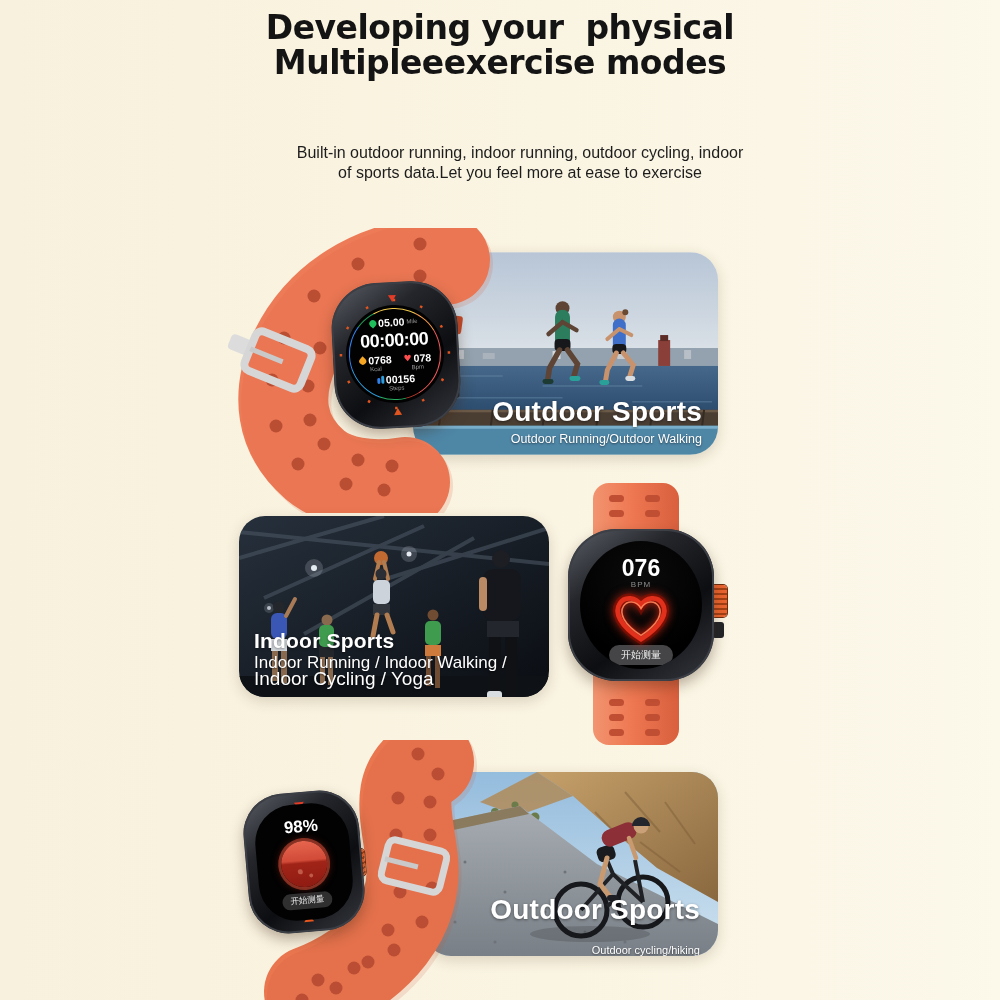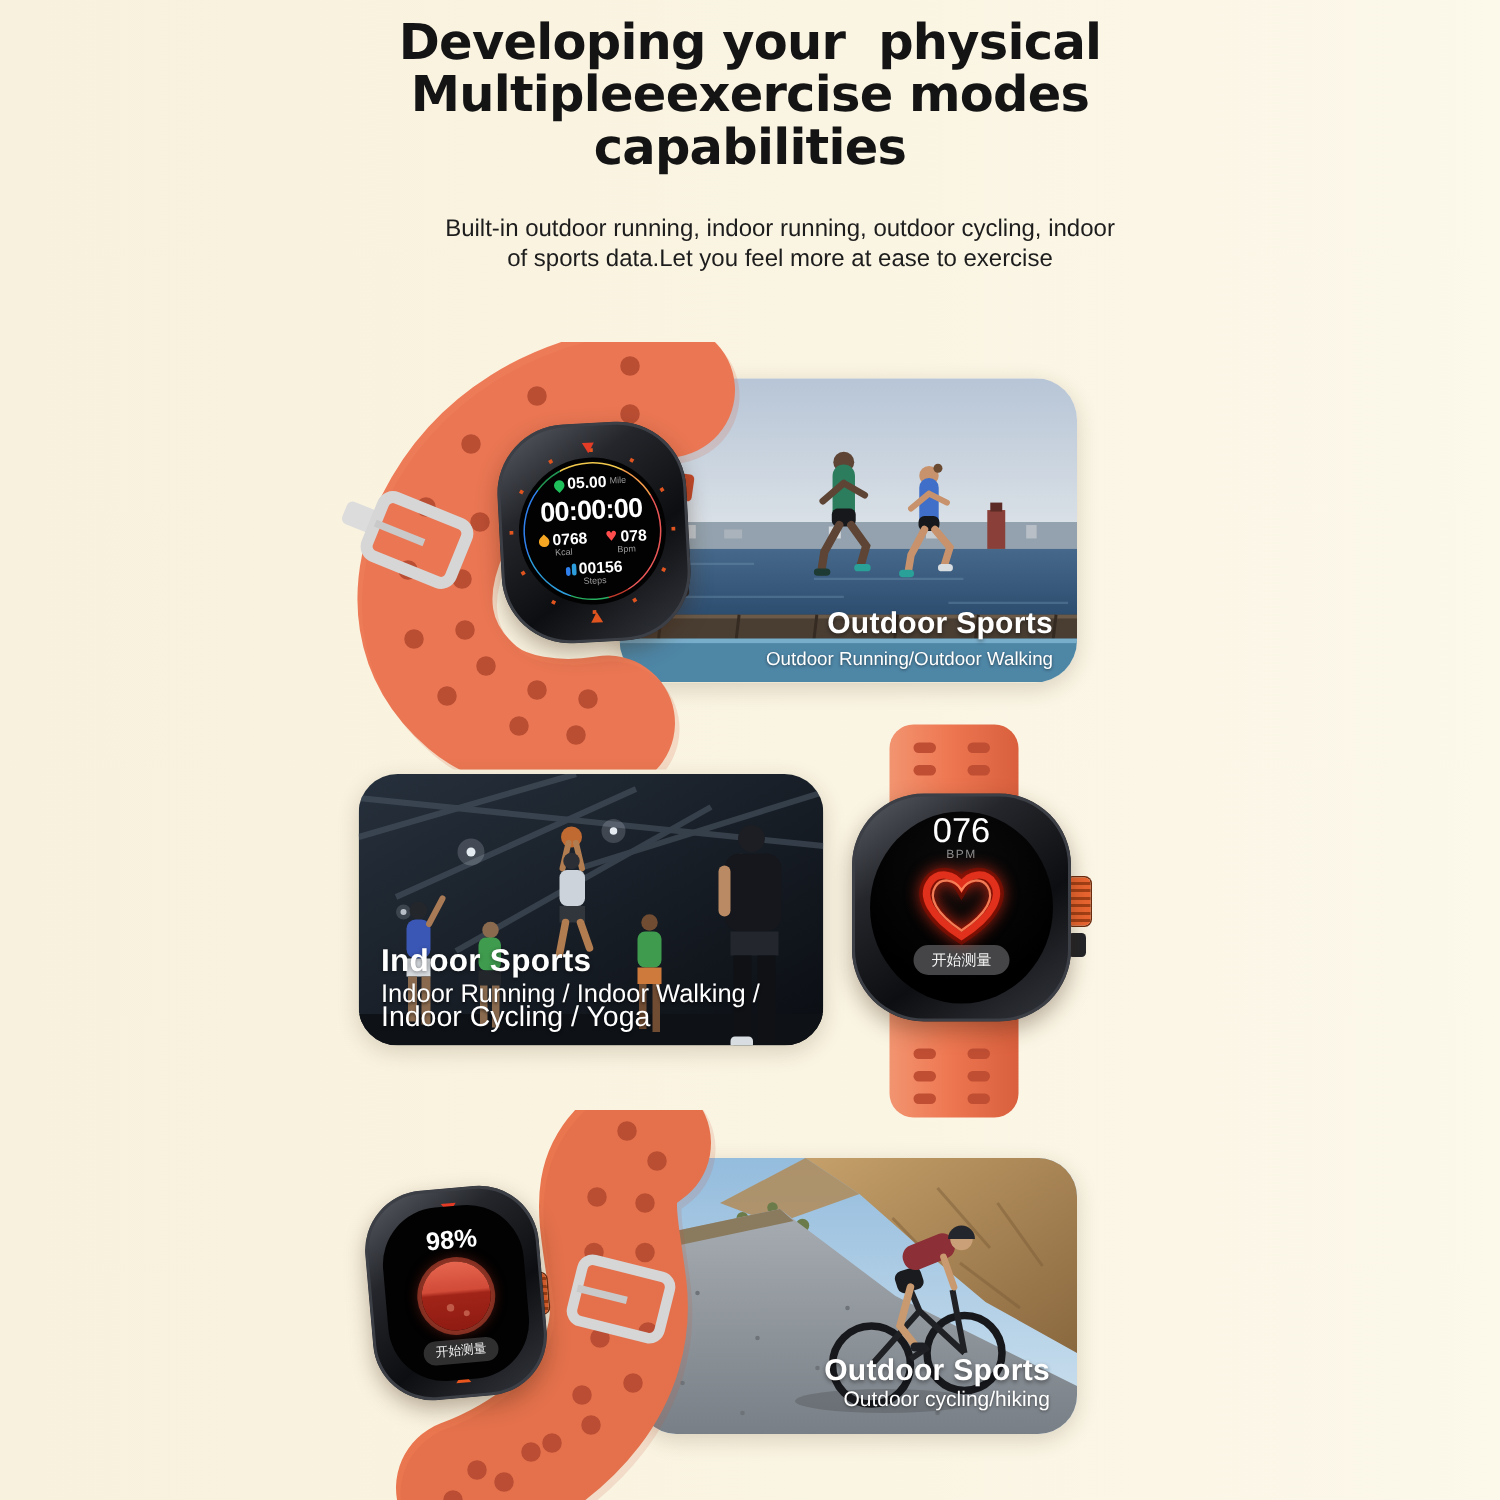--- a/index.html
+++ b/index.html
@@ -13,21 +13,21 @@
     font-family:"DejaVu Sans","Liberation Sans",sans-serif;font-weight:700;
     font-size:33px;line-height:35px;letter-spacing:-0.5px;}
   .title div{white-space:pre;}
   .desc{top:143px;left:0;width:1000px;text-align:center;color:#1d1d1d;
     font-size:16px;line-height:19.5px;margin-left:20px;}
   .desc div{white-space:pre;}
 
   
   .panel{overflow:hidden;box-shadow:0 4px 14px rgba(70,50,20,.18);}
   .panel svg{display:block;}
-  .cap-title{position:absolute;color:#fff;font-size:20px;font-weight:600;
+  .cap-title{position:absolute;color:#fff;font-size:28px;font-weight:600;
     text-shadow:0 1px 3px rgba(0,0,0,.45);letter-spacing:.2px;}
   .cap-sub{position:absolute;color:#fff;font-size:12.5px;font-weight:400;
     text-shadow:0 1px 2px rgba(0,0,0,.5);}
   #panel1{left:413px;top:252px;width:305px;height:203px;border-radius:28px;}
   #panel2{left:239px;top:516px;width:310px;height:181px;border-radius:26px;}
   #panel3{left:425px;top:772px;width:293px;height:184px;border-radius:26px;}
 
   
   .case{background:linear-gradient(145deg,#5c6068 0%,#24262b 30%,#0d0e11 62%,#35383f 100%);
     box-shadow:0 6px 14px rgba(60,35,15,.35), inset 0 0 0 2px #3c3f46;}
@@ -56,21 +56,21 @@
   .heart-ic{color:#ff4d4d;font-size:9px;line-height:9px;font-family:"DejaVu Sans",sans-serif;}
   .steps-ic{display:flex;gap:1.5px;align-items:flex-end;height:8px;}
   .steps-ic i{display:block;width:2.5px;height:6px;border-radius:2px;background:#2f80ed;}
   .steps-ic i:last-child{height:8px;background:#2d9cdb;}
 
   
   #case2{left:568px;top:529px;width:146px;height:152px;border-radius:48px;}
   #screen2{left:12px;top:12px;width:122px;height:128px;border-radius:50%;
     background:radial-gradient(circle at 50% 30%,#0b0b0b 0%,#000 70%);}
   .face2{position:absolute;inset:0;display:flex;flex-direction:column;align-items:center;color:#fff;}
-  .hr-val{font-size:23px;font-weight:400;line-height:24px;}
+  .hr-val{font-size:23px;font-weight:700;margin-top:15px;line-height:24px;}
   .hr-unit{font-size:8px;color:#8d8d8d;letter-spacing:1px;}
   .pill{background:#454547;border-radius:10px;padding:3px 12px;font-size:10px;color:#f2f2f2;
     font-family:"Liberation Sans",sans-serif;}
   
   #case3{left:246px;top:792px;width:116px;height:140px;border-radius:40px;transform:rotate(-5deg);}
   #screen3{left:11px;top:12px;width:94px;height:116px;border-radius:38px;}
   .face3{position:absolute;inset:0;display:flex;flex-direction:column;align-items:center;color:#fff;}
   .spo2-val{font-size:17px;font-weight:700;margin-top:13px;}
   .blob{position:relative;width:46px;height:46px;border-radius:50%;margin-top:4px;
     background:linear-gradient(180deg,#e6654e 0%,#d14b38 42%,#a12418 48%,#8f1b12 100%);
@@ -82,21 +82,20 @@
     color:#f0f0f0;margin-top:6px;}
 </style>
 </head>
 <body>
 
 <div class="canvas">
 
   <div class="abs title">
     <div>Developing your  physical</div>
     <div>Multipleeexercise modes</div>
-    <div>capabilities</div>
   </div>
   <div class="abs desc">
     <div>Built-in outdoor running, indoor running, outdoor cycling, indoor</div>
     <div>of sports data.Let you feel more at ease to exercise</div>
   </div>
 
   <div class="abs panel" id="panel1">
     <svg width="305" height="203" viewBox="0 0 306 203">
       <defs>
         <linearGradient id="sky1" x1="0" y1="0" x2="0" y2="1">
@@ -401,21 +400,21 @@
         <rect x="34" y="44" width="18" height="15" rx="5" fill="#1a1b1f" transform="rotate(-18 43 51)"></rect>
         <rect x="38" y="24" width="36" height="17" rx="8" fill="#8c2f36" transform="rotate(-22 56 32)"></rect>
         <line x1="66" y1="36" x2="73" y2="56" stroke="#c9996f" stroke-width="4.5" stroke-linecap="round"></line>
         <circle cx="78" cy="24" r="7.5" fill="#caa078"></circle>
         <path d="M69 24 A 9 9 0 0 1 87 24 Z" fill="#23262c"></path>
         <path d="M44 56 L37 82 L48 96" stroke="#c9996f" stroke-width="5" stroke-linecap="round" fill="none"></path>
         <rect x="44" y="93" width="11" height="6" rx="3" fill="#1d1f24"></rect>
       </g>
     </svg>
     <div class="cap-title" style="right:18px;bottom:30px;">Outdoor Sports</div>
-    <div class="cap-sub" style="right:18px;bottom:16px;font-size:14px;">Outdoor cycling/hiking</div>
+    <div class="cap-sub" style="right:18px;bottom:0;font-size:11px;">Outdoor cycling/hiking</div>
   </div>
 
   <svg class="abs" style="left:230px;top:740px;" width="260" height="265" viewBox="0 0 260 265">
     <path d="M198 22 C 165 45 176 70 182 120 C 188 175 150 225 80 252" fill="none" stroke="#e9764f" stroke-width="92" stroke-linecap="round"></path>
     <path d="M198 22 C 165 45 176 70 182 120 C 188 175 150 225 80 252" fill="none" stroke="#c85a3a" stroke-width="92" stroke-linecap="round" opacity=".15" transform="translate(3,4)"></path>
     <g fill="#b84c32" opacity=".95">
       <circle cx="188" cy="14" r="6.5"></circle>
         <circle cx="208" cy="34" r="6.5"></circle>
       <circle cx="168" cy="58" r="6.5"></circle>
         <circle cx="200" cy="62" r="6.5"></circle>

